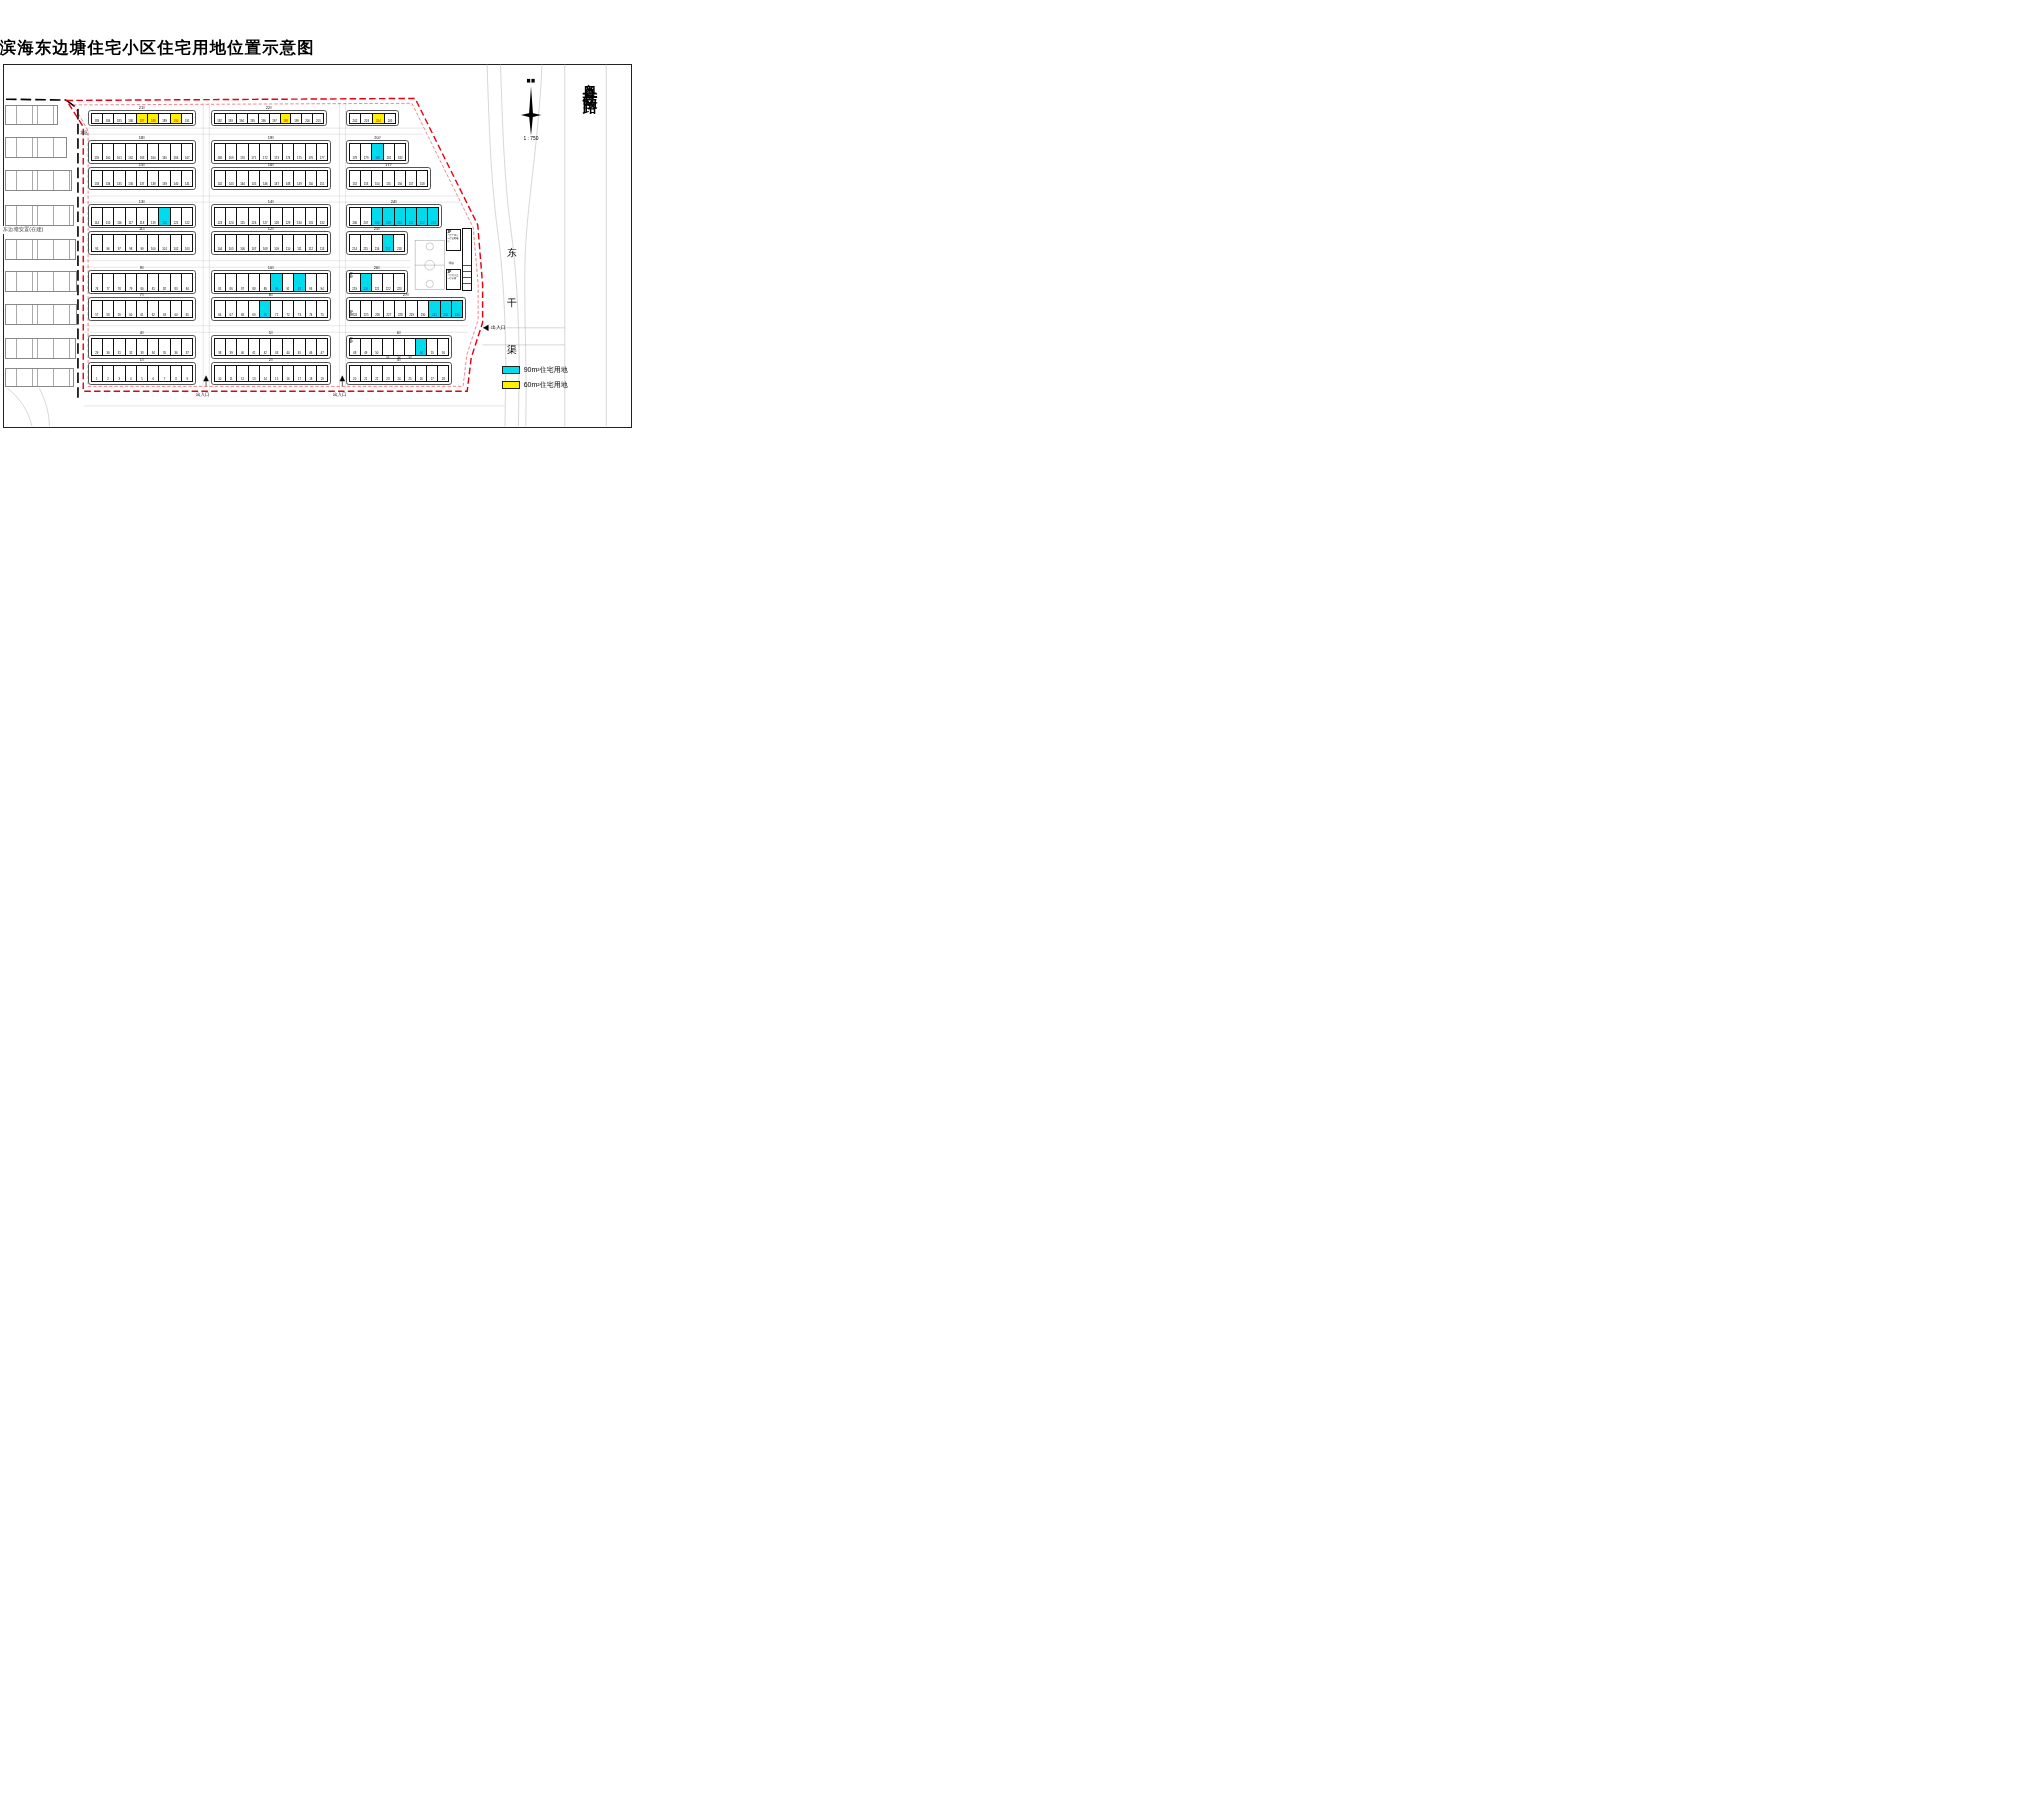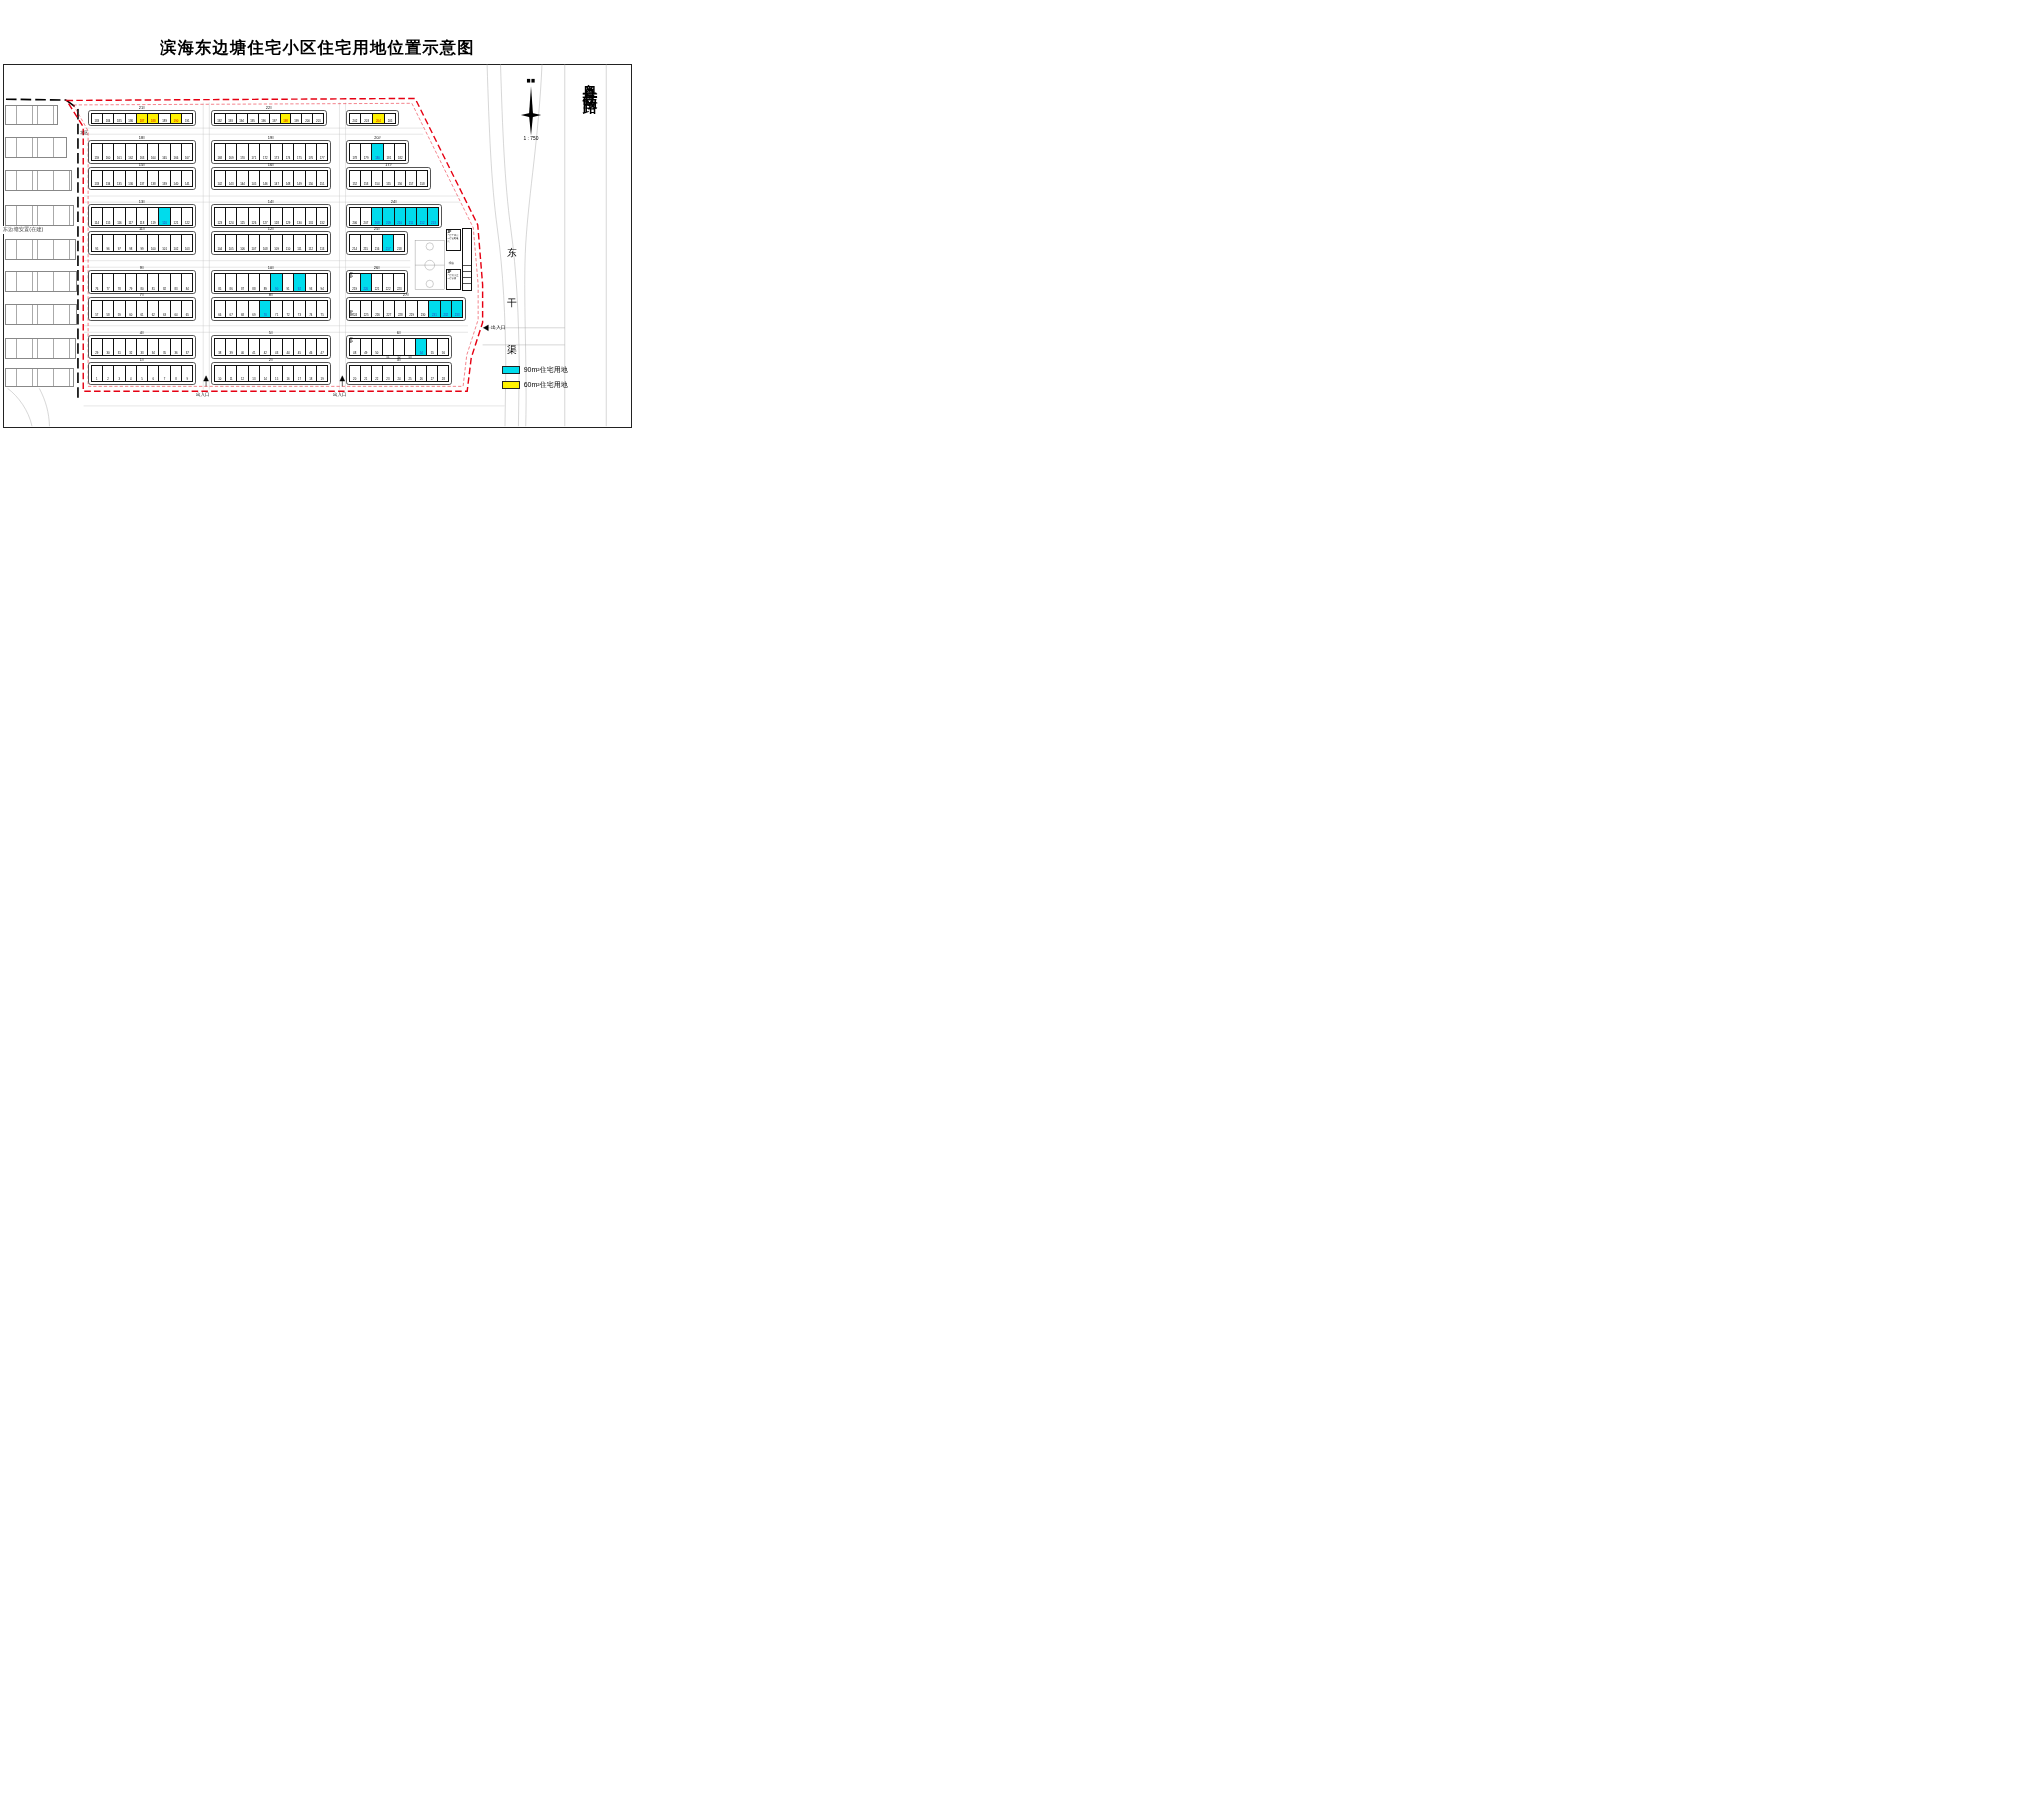--- a/index.html
+++ b/index.html
@@ -2,21 +2,21 @@
 <html style="font-size:6.5px"><head>
 <meta charset="utf-8">
 <style>
   *{margin:0;padding:0;box-sizing:border-box}
   html,body{background:#ffffff}
   body{font-family:"Liberation Sans","DejaVu Sans",sans-serif;color:#000}
   #canvas{position:relative;width:635px;height:449px;background:#fff;overflow:hidden}
   .overlay{position:absolute;left:0;top:0;z-index:1}
   #buildings{position:absolute;inset:0;z-index:2}
   #labels{position:absolute;inset:0;z-index:3;pointer-events:none}
-  .title{position:absolute;top:37px;left:0;width:100%;text-align:center;font-size:16.3px;font-weight:bold;letter-spacing:1.2px}
+  .title{position:absolute;top:37px;left:0;width:100%;text-align:left;font-size:16.3px;font-weight:bold;letter-spacing:1.2px}
   .border-rect{position:absolute;left:3.3px;top:64px;width:629px;height:364px;border:0.7px solid #222;z-index:0}
   .bldg{position:absolute;border:0.4px solid #555;border-radius:2.8px}
   .bldg .cells{position:absolute;left:1.6px;top:1.6px;right:1.6px;bottom:1.6px;border:0.4px solid #111;display:flex;background:#fff}
   .cell{flex:1;position:relative;border-right:0.4px solid #111;background:#fff}
   .cell:last-child{border-right:none}
   .num{position:absolute;left:0;right:0;bottom:0.4px;text-align:center;font-size:2.8px;line-height:1}
   .blabel{position:absolute;top:-6.1px;left:0;width:100%;text-align:center;font-size:3.9px}
   .bnote{position:absolute;font-size:2.8px;line-height:1.2;white-space:pre-line;z-index:4}
   .leftblock{position:absolute;border:0.4px solid #888;background:repeating-linear-gradient(90deg,#fff 0 4.9px,#aaa 4.9px 5.3px)}
   .road-text{position:absolute;left:580px;top:72px;writing-mode:vertical-rl;font-size:14.7px;font-weight:bold;letter-spacing:4.9px}

